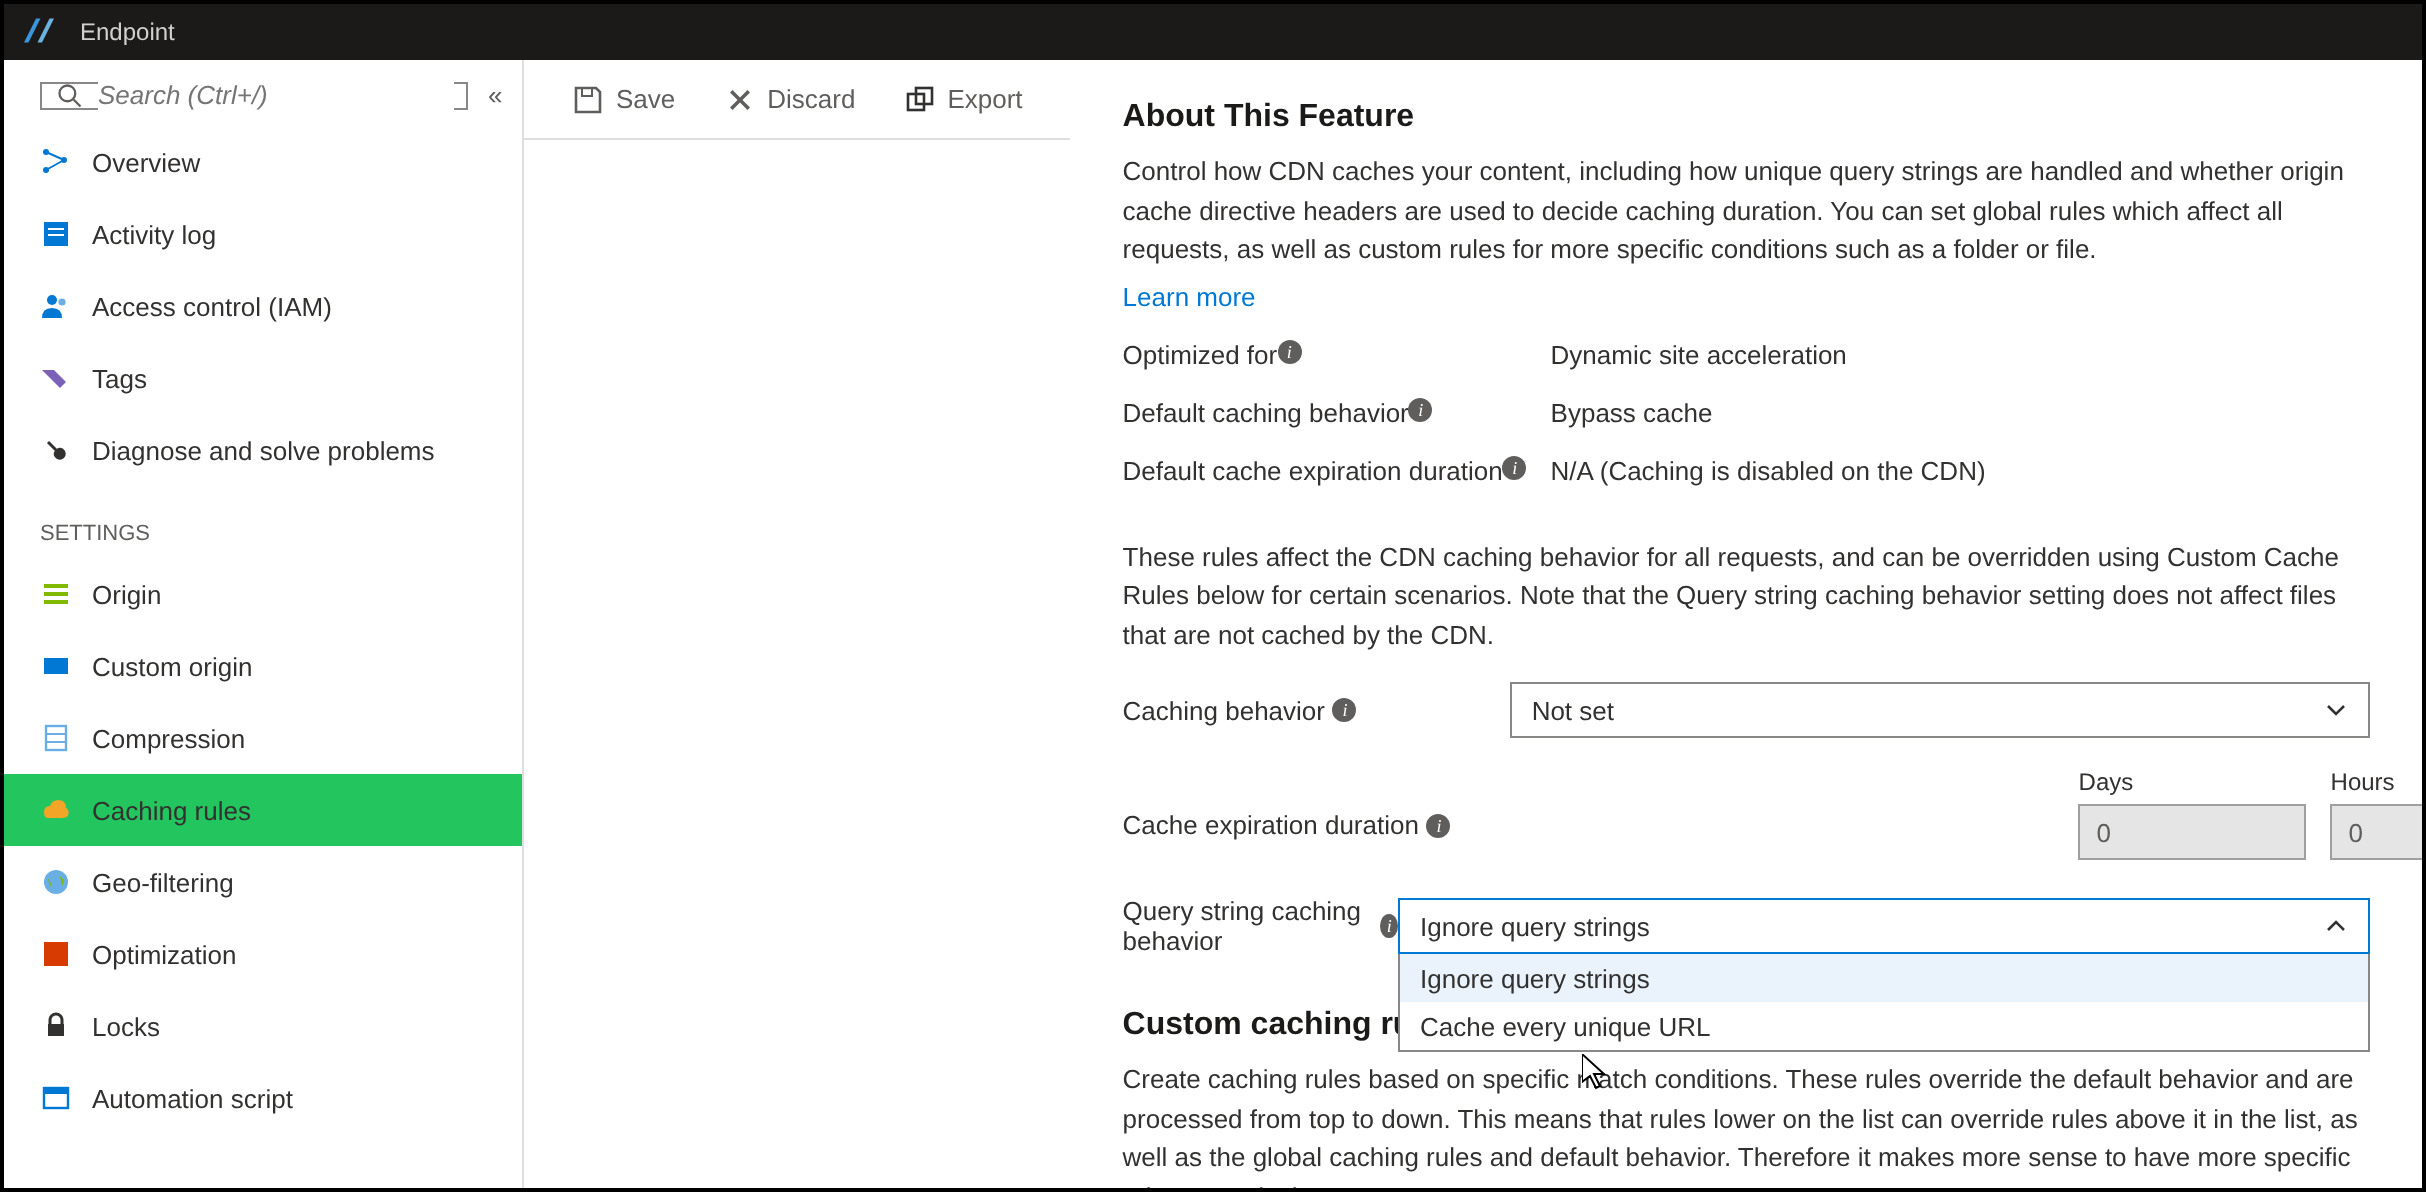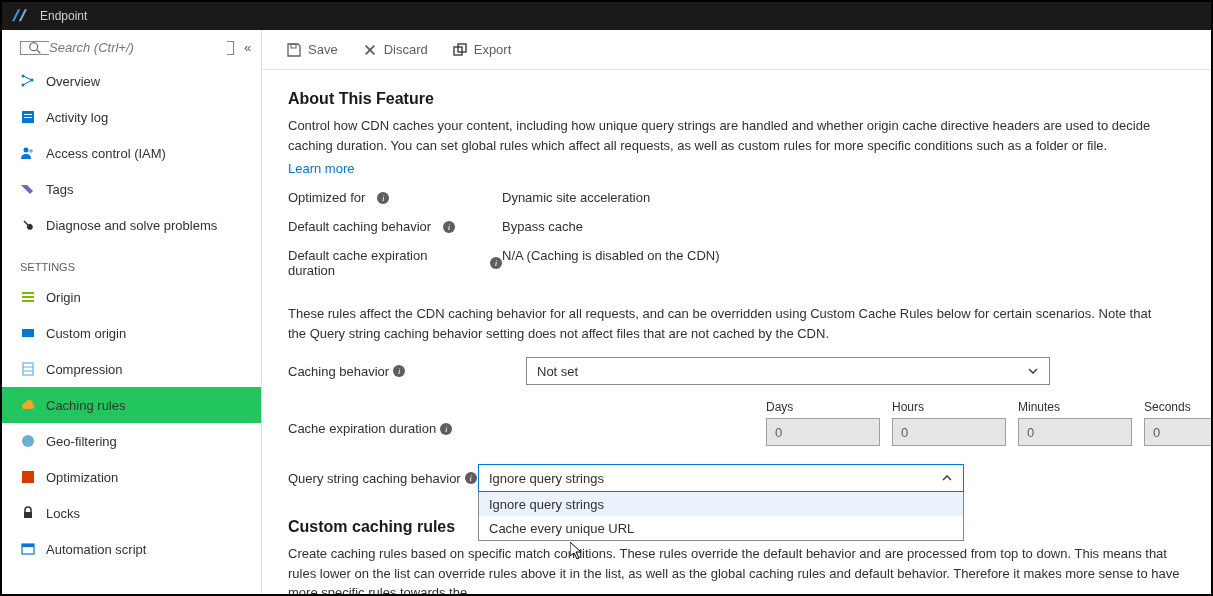--- a/index.html
+++ b/index.html
@@ -91,21 +91,21 @@
     flex-shrink: 0;
   }
   .section-label {
     padding: 18px 18px 6px 18px;
     font-size: 11px;
     color: #605e5c;
   }
   .main {
     flex: 1;
     display: flex;
-    flex-direction: column;
+    flex-direction: row;
     overflow: hidden;
   }
   .toolbar {
     height: 40px;
     border-bottom: 1px solid #e1dfdd;
     display: flex;
     align-items: center;
     padding: 0 24px;
     gap: 24px;
   }
@@ -142,22 +142,21 @@
     font-size: 13px;
   }
   .kv-row {
     display: flex;
     margin-top: 14px;
     font-size: 13px;
   }
   .kv-label {
     width: 214px;
     display: flex;
-    align-items: center;
-    gap: 12px;
+    gap: 0;
     color: #323130;
   }
   .kv-value {
     color: #323130;
   }
   .info-icon {
     width: 12px; height: 12px;
     border-radius: 50%;
     background: #605e5c;
     color: #fff;

